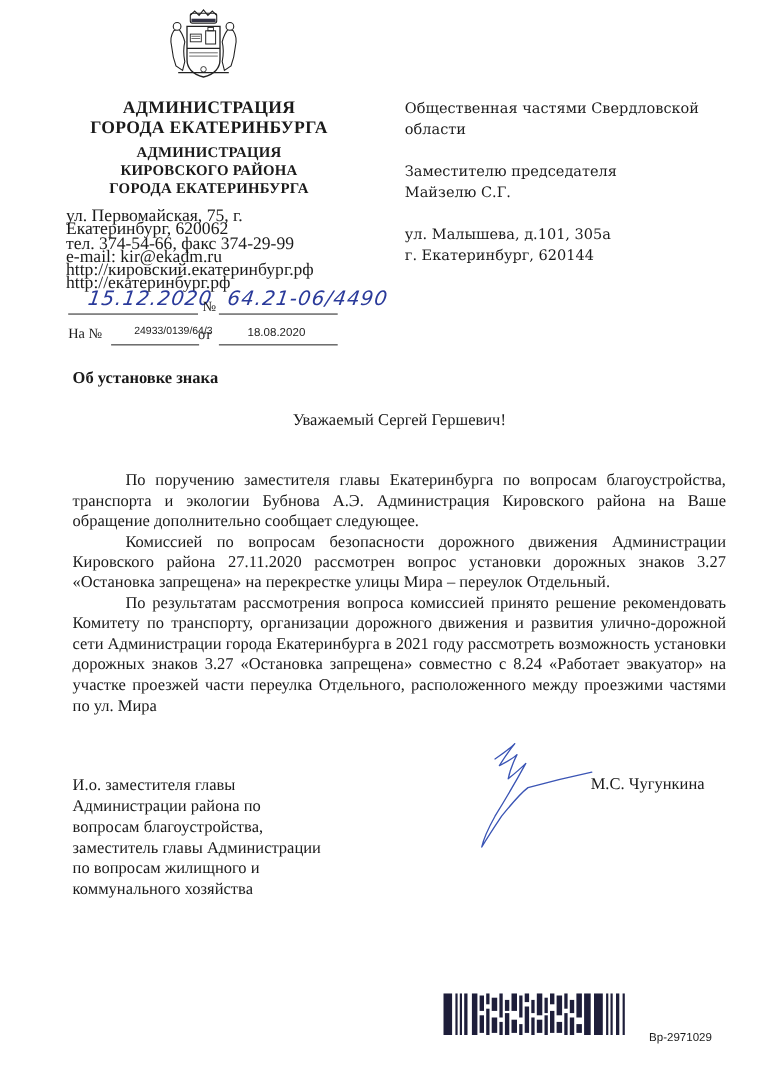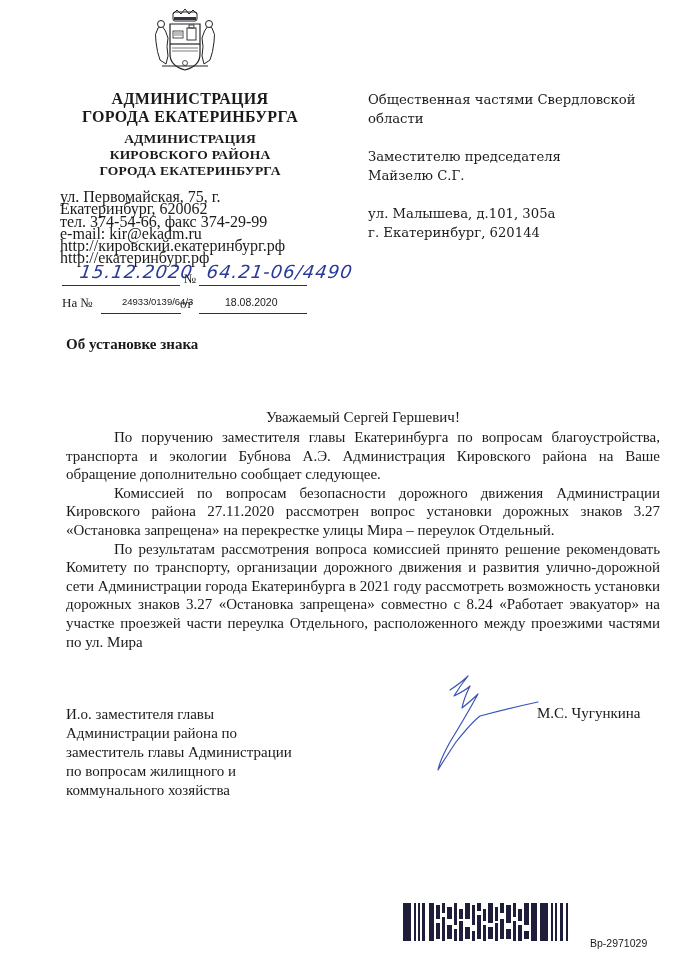--- a/index.html
+++ b/index.html
@@ -19,21 +19,21 @@
   .tiny-sans { font-family: "Liberation Sans", sans-serif; font-size: 9.5px; padding-left: 32px; }
   .date-sans { font-family: "Liberation Sans", sans-serif; font-size: 10.5px; }
 
   
   .recip { left: 368px; width: 290px; font-family: "DejaVu Serif", serif; font-size: 13.2px; line-height: 19px; }
   .recip p { margin: 0; }
   .recip .gap { height: 19px; }
 
   
   .subject { left: 66px; top: 336px; font-size: 15px; font-weight: bold; }
-  .greeting { left: 66px; width: 594px; top: 409px; text-align: center; font-size: 15px; }
+  .greeting { left: 66px; width: 594px; top: 374px; text-align: center; font-size: 15px; }
   .body { left: 66px; width: 594px; top: 428px; font-size: 15px; line-height: 18.6px; text-align: justify; }
   .body p { margin: 0; text-indent: 48px; }
 
   
   .sig-title { left: 66px; top: 705px; width: 260px; font-size: 15px; line-height: 19px; }
   .sig-name { left: 537px; top: 705px; font-size: 15px; }
   .sig-mark { left: 420px; top: 672px; width: 120px; height: 110px; }
 
   
   .barcode { left: 403px; top: 903px; width: 190px; height: 38px; }
@@ -108,20 +108,21 @@
 
 <div class="abs body">
   <p>По поручению заместителя главы Екатеринбурга по вопросам благоустройства, транспорта и экологии Бубнова А.Э. Администрация Кировского района на Ваше обращение дополнительно сообщает следующее.</p>
   <p>Комиссией по вопросам безопасности дорожного движения Администрации Кировского района 27.11.2020 рассмотрен вопрос установки дорожных знаков 3.27 «Остановка запрещена» на перекрестке улицы Мира – переулок Отдельный.</p>
   <p>По результатам рассмотрения вопроса комиссией принято решение рекомендовать Комитету по транспорту, организации дорожного движения и развития улично-дорожной сети Администрации города Екатеринбурга в 2021 году рассмотреть возможность установки дорожных знаков 3.27 «Остановка запрещена» совместно с 8.24 «Работает эвакуатор» на участке проезжей части переулка Отдельного, расположенного между проезжими частями по ул. Мира</p>
 </div>
 
 <div class="abs sig-title">
   <div>И.о. заместителя главы</div>
   <div>Администрации района по</div>
+  <div>вопросам благоустройства,</div>
   <div>заместитель главы Администрации</div>
   <div>по вопросам жилищного и</div>
   <div>коммунального хозяйства</div>
 </div>
 
 <svg class="abs sig-mark" viewBox="0 0 120 110">
   <path d="M30 18 Q42 10 48 4 Q40 14 34 24 Q46 18 50 14 Q44 26 42 36 Q52 28 58 22 Q46 44 30 70 Q20 88 18 98 Q24 88 36 70 Q52 50 60 44 Q90 36 118 30" fill="none" stroke="#3b55b5" stroke-width="1.2" stroke-linecap="round" stroke-linejoin="round"></path>
 </svg>
 
 <div class="abs sig-name">М.С. Чугункина</div>

